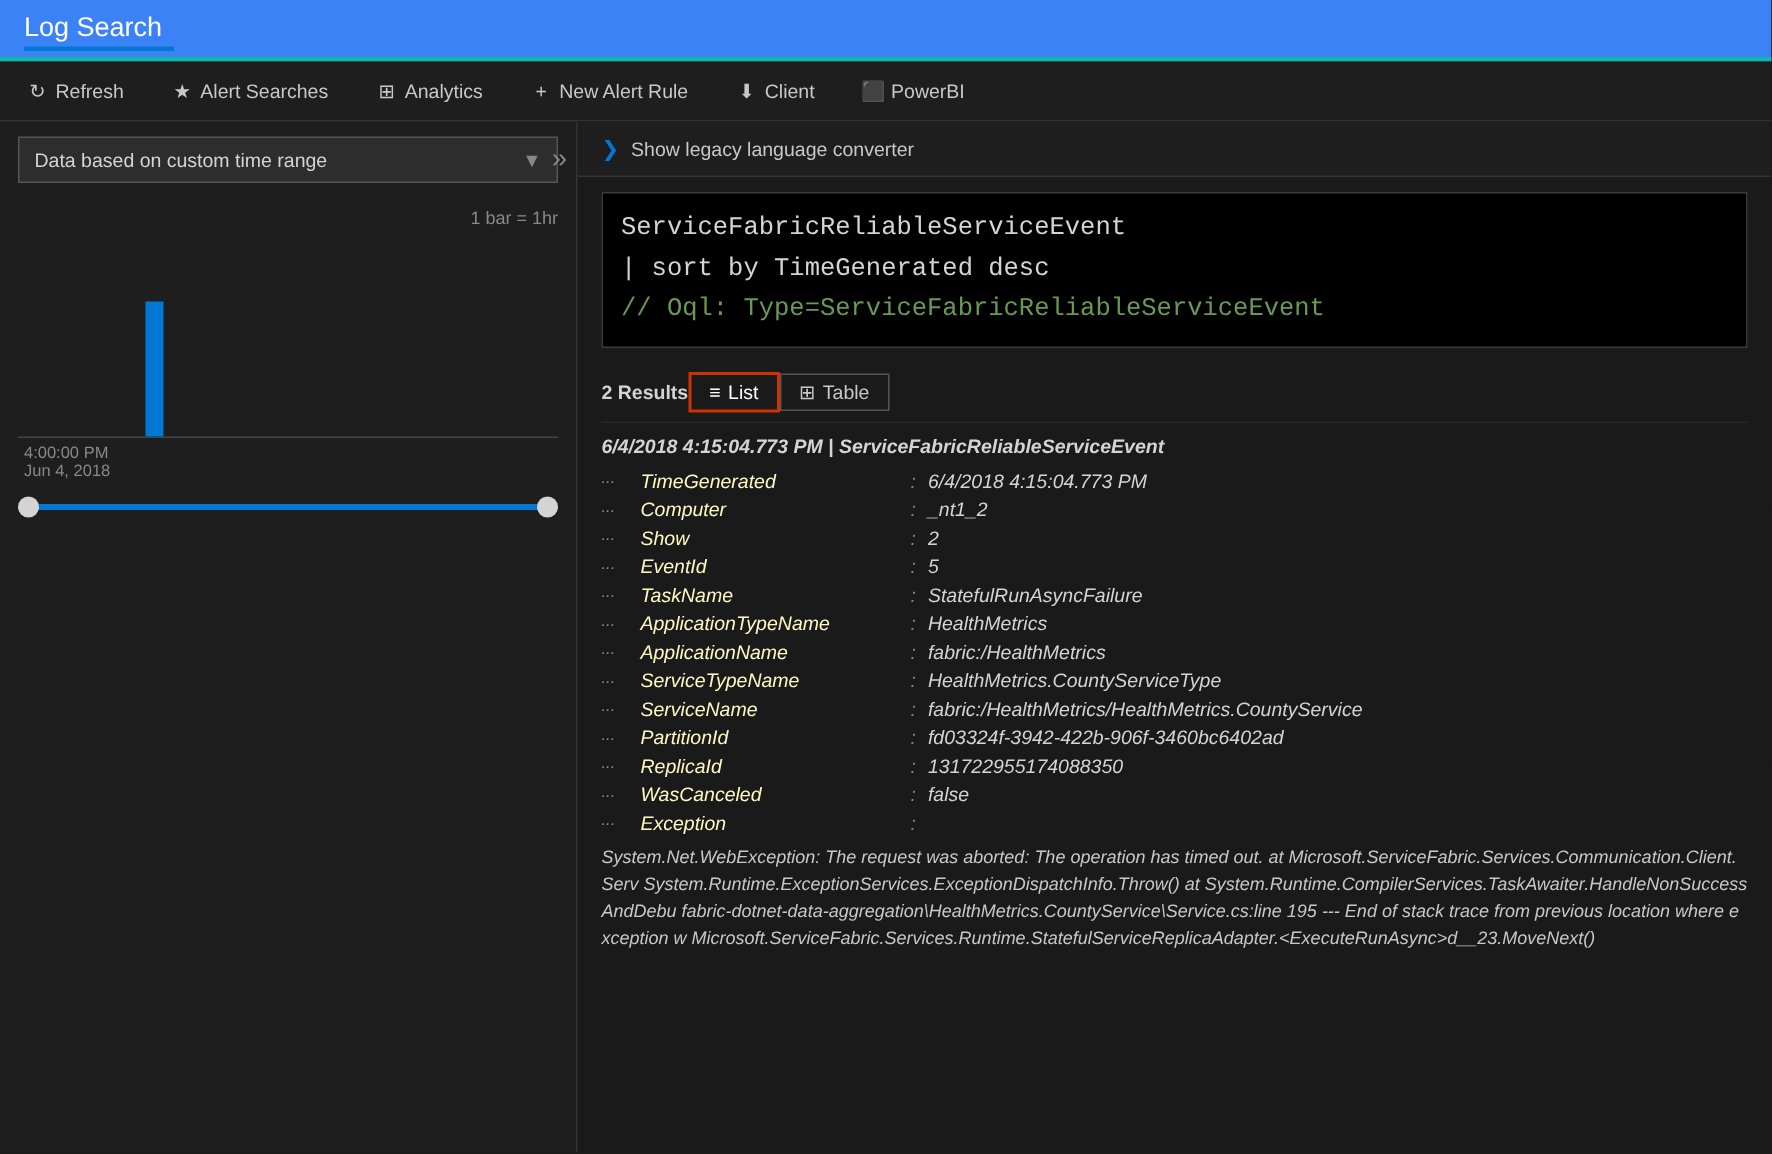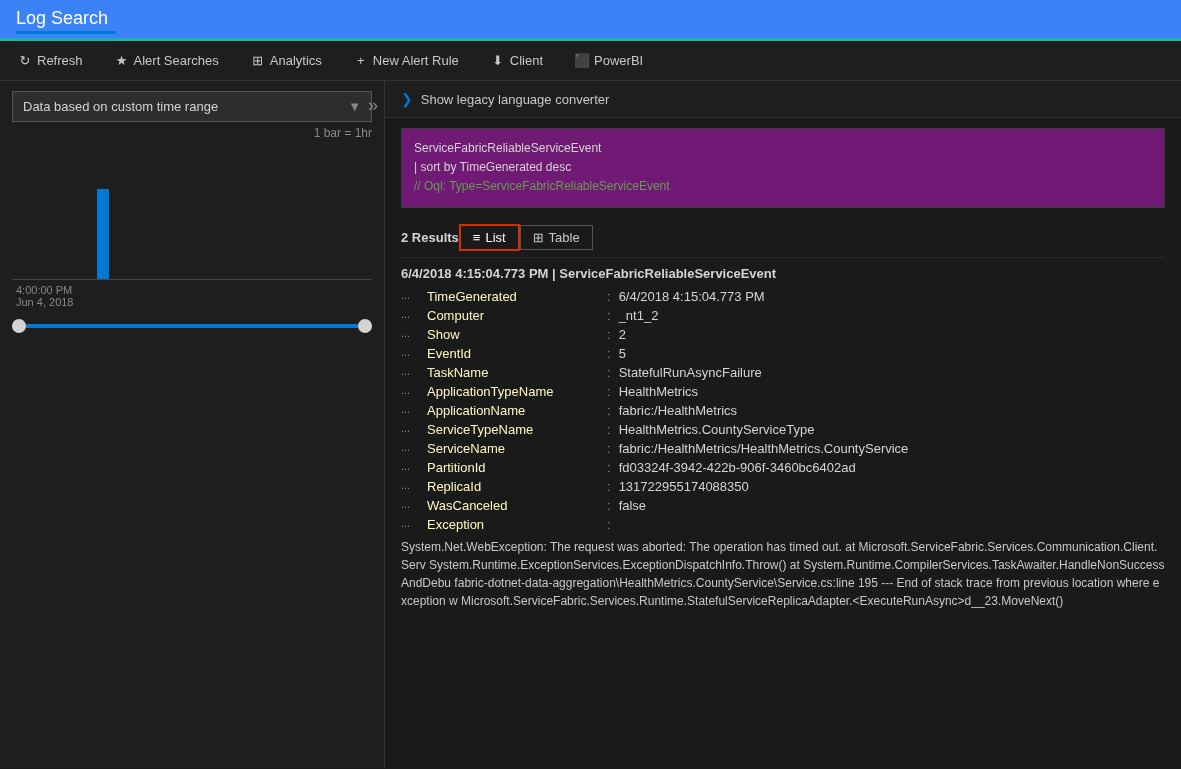--- a/index.html
+++ b/index.html
@@ -80,21 +80,21 @@
     .time-range-dropdown {
       background: #2d2d2d;
       border: 1px solid #555;
       color: #d4d4d4;
       padding: 7px 10px;
       font-size: 13px;
       display: flex;
       justify-content: space-between;
       align-items: flex-end;
       cursor: pointer;
-      margin-bottom: 4px;
+      margin-bottom: 16px;
     }
     .bar-label {
       text-align: right;
       font-size: 12px;
       color: #888;
       margin-bottom: 0;
     }
     .chart-container {
       position: relative;
       height: 140px;
@@ -172,26 +172,26 @@
       color: #0078d4;
       font-size: 14px;
     }
     .legacy-label {
       color: #c8c8c8;
       font-size: 13px;
     }
 
     
     .query-box {
-      background: #701a75;
+      background: #000000;
       border: 1px solid #3a3a3a;
       margin: 10px 16px;
       padding: 10px 12px;
-      font-family: Liberation Sans, sans-serif;
-      font-size: 12px;
+      font-family: Liberation Mono, monospace;
+      font-size: 17px;
       color: #d4d4d4;
       line-height: 1.6;
     }
     .query-comment { color: #6a9955; }
 
     
     .results-header {
       display: flex;
       align-items: center;
       padding: 6px 16px 6px 16px;
@@ -220,20 +220,21 @@
     
     .results-list {
       flex: 1;
       overflow-y: auto;
       padding: 0 16px 10px 16px;
     }
     .result-entry {
       border-top: 1px solid #2a2a2a;
       padding-top: 8px;
       margin-bottom: 4px;
+      font-style: italic;
     }
     .result-title {
       font-size: 13px;
       font-weight: 600;
       color: #d4d4d4;
       margin-bottom: 6px;
     }
     .result-field {
       display: flex;
       align-items: flex-start;

